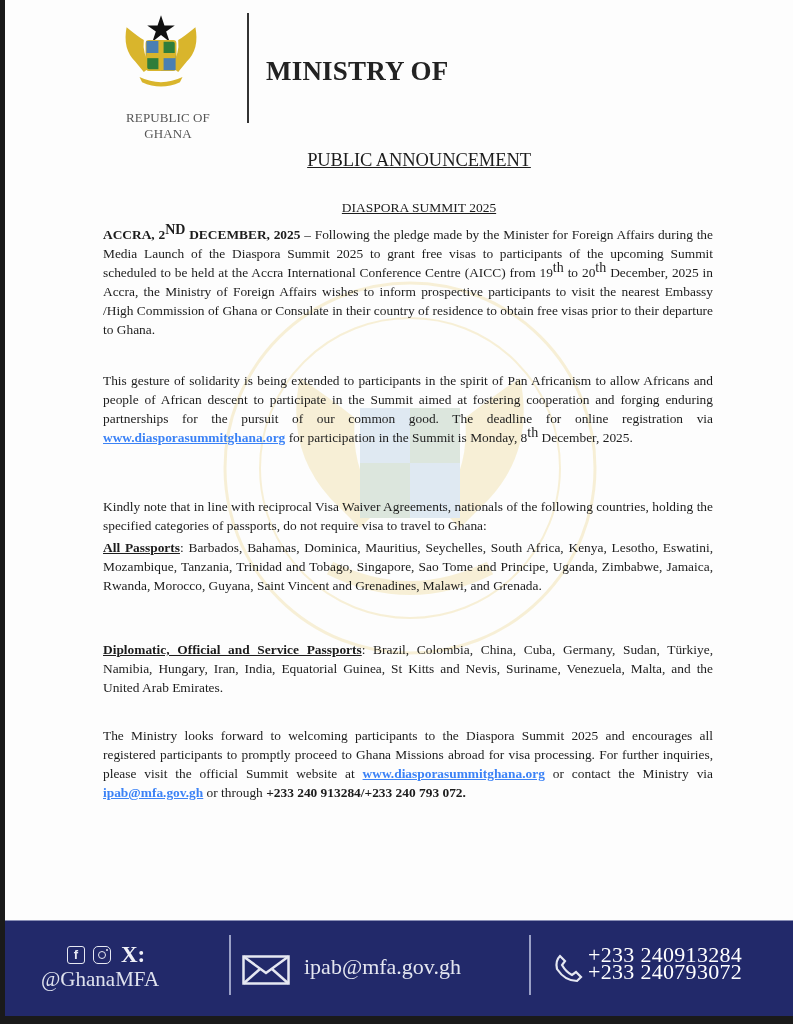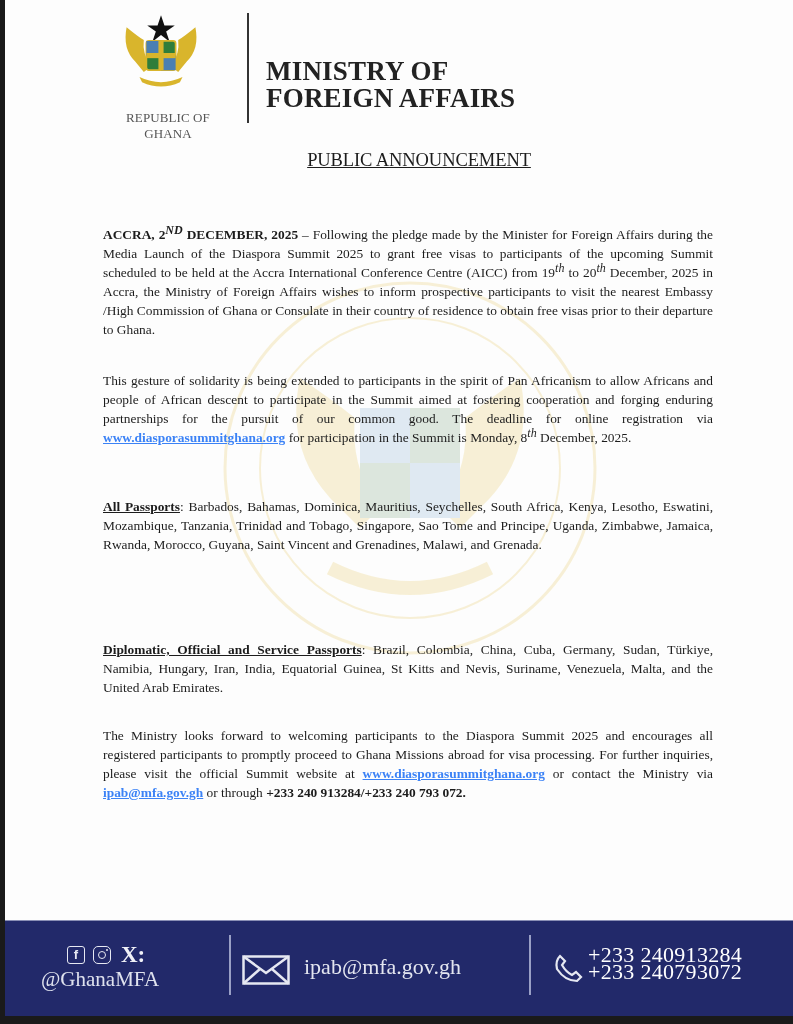--- a/index.html
+++ b/index.html
@@ -46,21 +46,21 @@
   }
   .body p { margin: 0; }
   .p1 { top: 226px; }
   .p2 { top: 372px; }
   .p3 { top: 498px; }
   .p4 { top: 641px; }
   .p5 { top: 727px; }
   .p6 { top: 850px; }
   .b { font-weight: bold; }
   .u { text-decoration: underline; }
-  sup { font-size: 12px; line-height: 0; font-style: italic; }
+  sup { font-size: 14px; line-height: 0; }
   a.link { color: #3b82f6; font-weight: bold; text-decoration: underline; }
   
   .footer {
     position: absolute; left: 5px; top: 920px; width: 788px; height: 96px;
     background: #22296a; color: #e6e8f2;
     border-top: 1px solid #8a8fb5;
   }
   .foot-bottom { position: absolute; left: 0; top: 1016px; width: 793px; height: 8px; background: #1a1a1a; }
   .social-icons { position: absolute; left: 62px; top: 22px; display: flex; align-items: center; gap: 8px; }
   .ico-box {
@@ -94,45 +94,46 @@
     <rect x="33" y="36" width="17" height="17" fill="#4a7fb2"></rect>
     <rect x="50" y="53" width="17" height="17" fill="#4a7fb2"></rect>
     <rect x="47" y="36" width="6" height="34" fill="#d9b52c"></rect>
     <rect x="33" y="50" width="34" height="6" fill="#d9b52c"></rect>
     <path d="M25 78 Q50 90 75 78 L72 84 Q50 94 28 84Z" fill="#d9b52c"></path>
   </svg>
   <div class="republic">REPUBLIC OF GHANA</div>
   <div class="hdr-divider"></div>
   <div class="ministry">
     <div>MINISTRY OF</div>
-    <div>FOREIGN AFFAIRS</div>
   </div>
 
   <svg class="watermark" viewBox="0 0 400 400">
     <circle cx="200" cy="200" r="185" fill="none" stroke="#e3c250" stroke-width="3"></circle>
     <circle cx="200" cy="200" r="150" fill="none" stroke="#e3c250" stroke-width="2"></circle>
     <path d="M90 110 Q75 180 120 230 L150 260 L170 240 Q140 200 145 150 Q120 130 90 110Z" fill="#e3c250"></path>
     <path d="M310 110 Q325 180 280 230 L250 260 L230 240 Q260 200 255 150 Q280 130 310 110Z" fill="#e3c250"></path>
     <rect x="150" y="140" width="100" height="110" fill="#6a9a6f"></rect>
     <rect x="150" y="140" width="50" height="55" fill="#7aa4cc"></rect>
     <rect x="200" y="195" width="50" height="55" fill="#7aa4cc"></rect>
     <path d="M120 300 Q200 340 280 300" fill="none" stroke="#e3c250" stroke-width="14"></path>
   </svg>
 
   <div class="title t1"><span>PUBLIC ANNOUNCEMENT</span></div>
+  <div class="title t2"><span>DIASPORA SUMMIT 2025</span></div>
 
   <div class="body p1">
     <p><span class="b"><span>ACCRA, 2</span><sup>ND</sup><span> DECEMBER, 2025</span></span><span> – Following the pledge made by the Minister for Foreign Affairs during the Media Launch of the Diaspora Summit 2025 to grant free visas to participants of the upcoming Summit scheduled to be held at the Accra International Conference Centre (AICC) from 19</span><sup>th</sup><span> to 20</span><sup>th</sup><span> December, 2025 in Accra, the Ministry of Foreign Affairs wishes to inform prospective participants to visit the nearest Embassy /High Commission of Ghana or Consulate in their country of residence to obtain free visas prior to their departure to Ghana.</span></p>
   </div>
 
   <div class="body p2">
     <p><span>This gesture of solidarity is being extended to participants in the spirit of Pan Africanism to allow Africans and people of African descent to participate in the Summit aimed at fostering cooperation and forging enduring partnerships for the pursuit of our common good. The deadline for online registration via </span><a class="link">www.diasporasummitghana.org</a><span> for participation in the Summit is Monday, 8</span><sup>th</sup><span> December, 2025.</span></p>
   </div>
 
   <div class="body p3">
+    <p style="margin-bottom:3px">Kindly note that in line with reciprocal Visa Waiver Agreements, nationals of the following countries, holding the specified categories of passports, do not require visa to travel to Ghana:</p>
     <p><span class="b u">All Passports</span>: <span>Barbados, Bahamas, Dominica, Mauritius, Seychelles, South Africa, Kenya, Lesotho, Eswatini, Mozambique, Tanzania, Trinidad and Tobago, Singapore, Sao Tome and Principe, Uganda, Zimbabwe, Jamaica, Rwanda, Morocco, Guyana, Saint Vincent and Grenadines, Malawi, and Grenada.</span></p>
   </div>
 
   <div class="body p4">
     <p><span class="b u">Diplomatic, Official and Service Passports</span>: <span>Brazil, Colombia, China, Cuba, Germany, Sudan, Türkiye, Namibia, Hungary, Iran, India, Equatorial Guinea, St Kitts and Nevis, Suriname, Venezuela, Malta, and the United Arab Emirates.</span></p>
   </div>
 
   <div class="body p5">
     <p><span>The Ministry looks forward to welcoming participants to the Diaspora Summit 2025 and encourages all registered participants to promptly proceed to Ghana Missions abroad for visa processing. For further inquiries, please visit the official Summit website at  </span><a class="link">www.diasporasummitghana.org</a><span> or contact the Ministry via </span><a class="link">ipab@mfa.gov.gh</a><span> or through </span><span class="b">+233 240 913284/+233 240 793 072.</span></p>
   </div>

